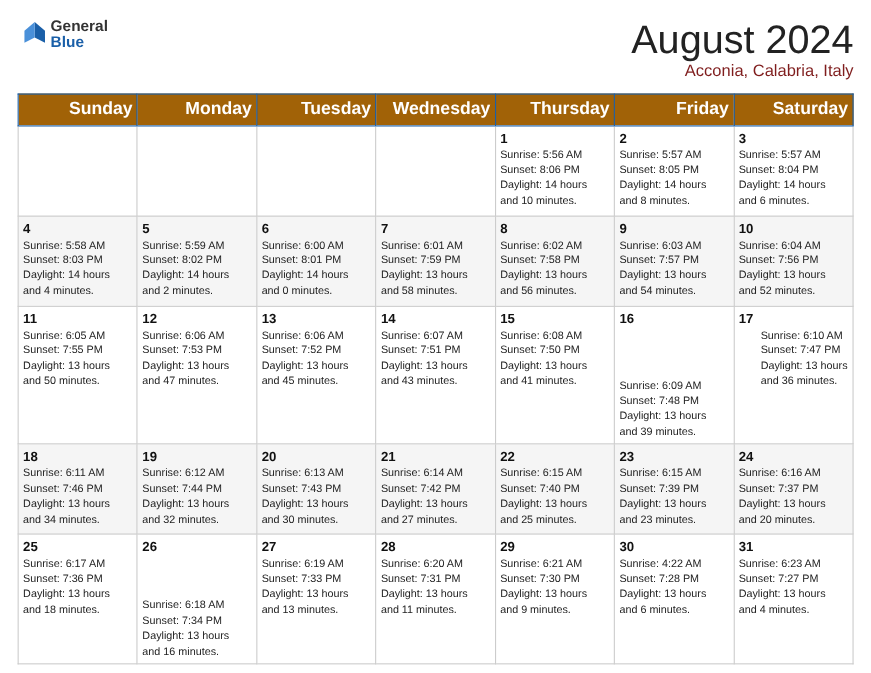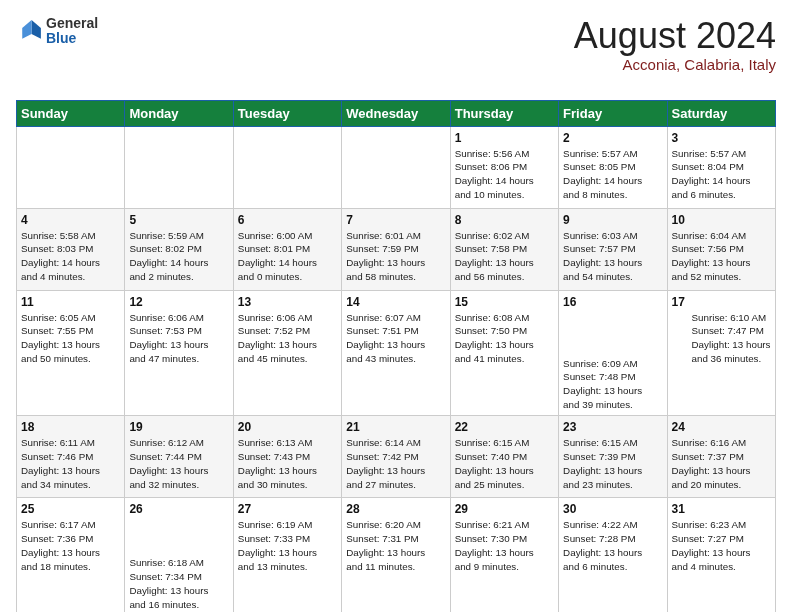--- a/index.html
+++ b/index.html
@@ -7,21 +7,21 @@
       font-family: Arial, sans-serif;
       background: #fff;
       width: 792px;
       min-height: 612px;
       padding: 16px;
     }
     .header {
       display: flex;
       justify-content: space-between;
       align-items: flex-start;
-      margin-bottom: 27px;
+      margin-bottom: 12px;
     }
     .logo {
       display: flex;
       align-items: center;
       gap: 2px;
     }
     .logo-text {
       font-size: 14px;
       font-weight: bold;
       line-height: 1.1;
@@ -44,26 +44,26 @@
     .subtitle {
       font-size: 15px;
       color: #7f1d1d;
     }
     table {
       width: 100%;
       border-collapse: collapse;
       font-size: 10.5px;
     }
     thead tr th {
-      background: #15803d;
+      background: #a16207;
       color: #fff;
       padding: 5px 4px;
-      text-align: left;
+      text-align: right;
       font-weight: bold;
-      font-size: 13px;
+      font-size: 16px;
       border: 1px solid #1a5fa8;
     }
     tbody tr td {
       border: 1px solid #ccc;
       vertical-align: top;
       padding: 4px 4px 4px 4px;
       width: 107px;
       min-height: 80px;
       height: 82px;
       background: #fff;

